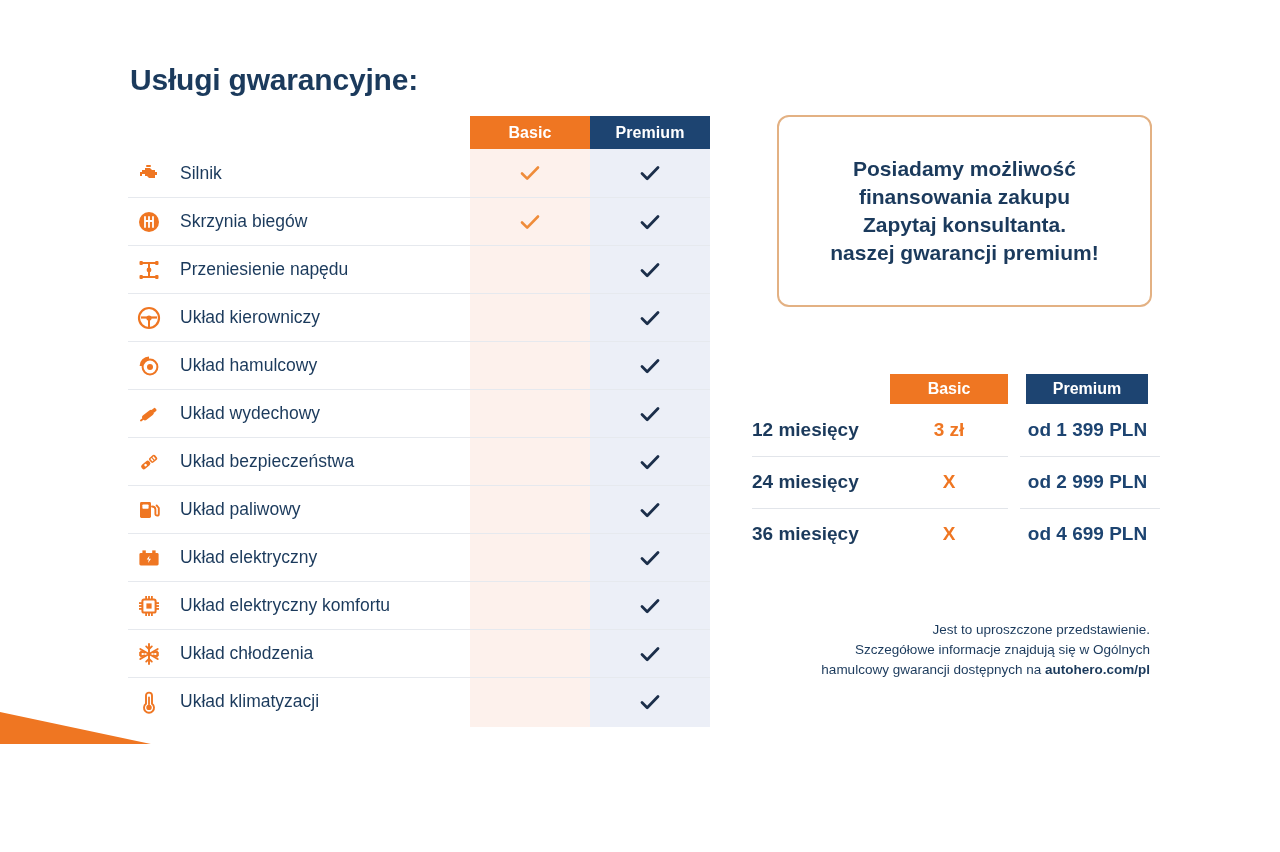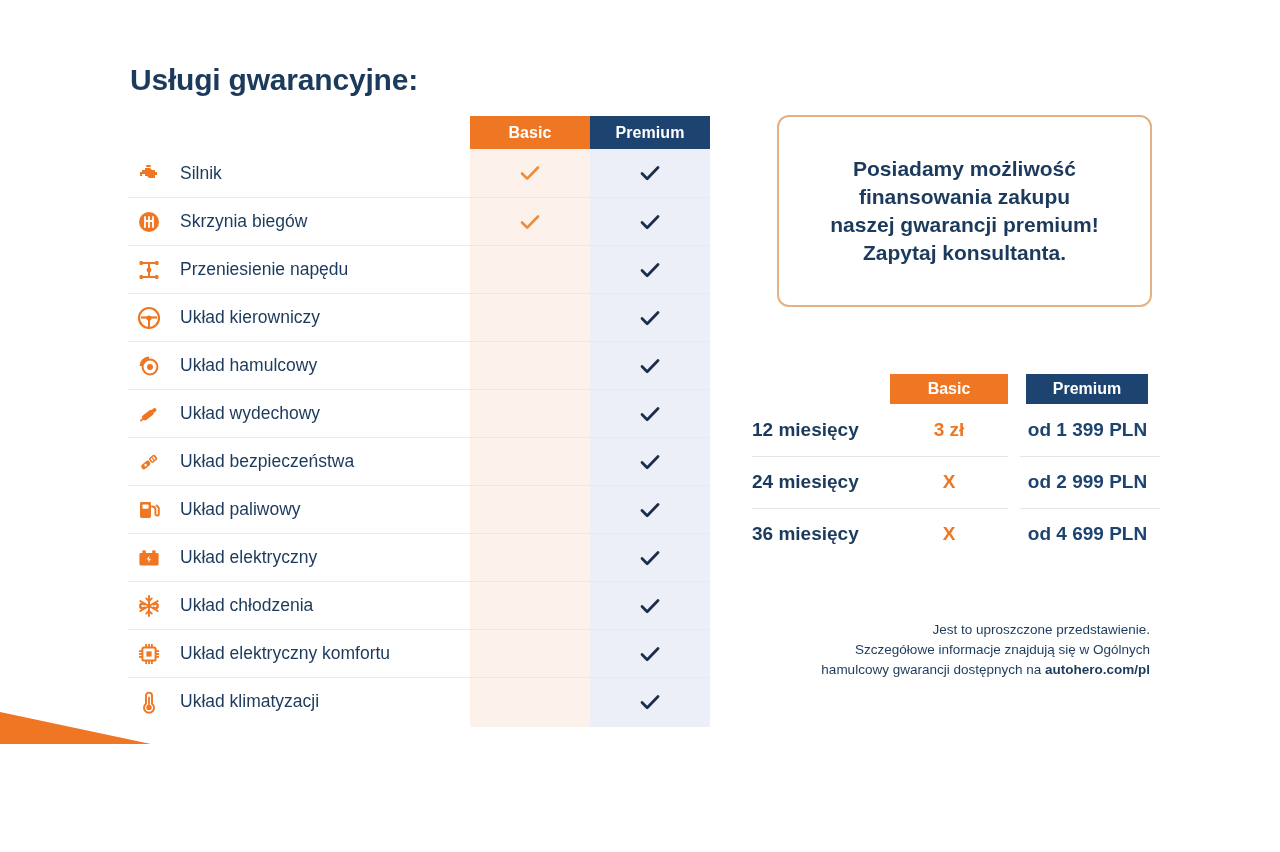--- a/index.html
+++ b/index.html
@@ -456,38 +456,20 @@
       <div class="crow">
         <span class="ico">
           <svg width="24" height="24" viewBox="0 0 24 24">
             <rect x="2.4" y="7" width="19.2" height="12.4" rx="1.4" fill="#ef7622"></rect>
             <rect x="5.4" y="4.4" width="3.4" height="2.6" fill="#ef7622"></rect>
             <rect x="15.2" y="4.4" width="3.4" height="2.6" fill="#ef7622"></rect>
             <path d="M12.6 9.6l-2.9 4h2.1l-0.8 3.4 3-4.2h-2.1z" fill="#ffffff"></path>
           </svg>
         </span>
         <span class="lbl">Układ elektryczny</span>
-        <span class="mark basic"></span>
-        <span class="mark premium">
-          <svg class="tick" width="24" height="24" viewBox="0 0 24 24" fill="none" stroke="#1b2e4a" stroke-width="2.8" stroke-linecap="round" stroke-linejoin="round">
-              <path d="M4 12.5l5.2 5.2L20 6.5"></path>
-            </svg>
-        </span>
-      </div>
-
-      <div class="crow">
-        <span class="ico">
-          <svg width="24" height="24" viewBox="0 0 24 24" stroke="#ef7622" stroke-width="1.9" stroke-linecap="round" fill="none">
-            <path d="M12 2v20M3.3 7l17.4 10M3.3 17L20.7 7"></path>
-            <path d="M9.2 4.4L12 7.1l2.8-2.7M9.2 19.6L12 16.9l2.8 2.7"></path>
-            <path d="M3.1 10.7l1 3.7 3.6-1M20.9 13.3l-1-3.7-3.6 1"></path>
-            <path d="M3.1 13.3l1-3.7 3.6 1M20.9 10.7l-1 3.7-3.6-1"></path>
-          </svg>
-        </span>
-        <span class="lbl">Układ chłodzenia</span>
         <span class="mark basic"></span>
         <span class="mark premium">
           <svg class="tick" width="24" height="24" viewBox="0 0 24 24" fill="none" stroke="#1b2e4a" stroke-width="2.8" stroke-linecap="round" stroke-linejoin="round">
               <path d="M4 12.5l5.2 5.2L20 6.5"></path>
             </svg>
         </span>
       </div>
 
       <div class="crow">
         <span class="ico">
@@ -514,20 +496,38 @@
         <span class="mark basic"></span>
         <span class="mark premium">
           <svg class="tick" width="24" height="24" viewBox="0 0 24 24" fill="none" stroke="#1b2e4a" stroke-width="2.8" stroke-linecap="round" stroke-linejoin="round">
               <path d="M4 12.5l5.2 5.2L20 6.5"></path>
             </svg>
         </span>
       </div>
 
       <div class="crow">
         <span class="ico">
+          <svg width="24" height="24" viewBox="0 0 24 24" stroke="#ef7622" stroke-width="1.9" stroke-linecap="round" fill="none">
+            <path d="M12 2v20M3.3 7l17.4 10M3.3 17L20.7 7"></path>
+            <path d="M9.2 4.4L12 7.1l2.8-2.7M9.2 19.6L12 16.9l2.8 2.7"></path>
+            <path d="M3.1 10.7l1 3.7 3.6-1M20.9 13.3l-1-3.7-3.6 1"></path>
+            <path d="M3.1 13.3l1-3.7 3.6 1M20.9 10.7l-1 3.7-3.6-1"></path>
+          </svg>
+        </span>
+        <span class="lbl">Układ chłodzenia</span>
+        <span class="mark basic"></span>
+        <span class="mark premium">
+          <svg class="tick" width="24" height="24" viewBox="0 0 24 24" fill="none" stroke="#1b2e4a" stroke-width="2.8" stroke-linecap="round" stroke-linejoin="round">
+              <path d="M4 12.5l5.2 5.2L20 6.5"></path>
+            </svg>
+        </span>
+      </div>
+
+      <div class="crow">
+        <span class="ico">
           <svg width="24" height="24" viewBox="0 0 24 24">
             <path d="M12 2.6a3 3 0 0 1 3 3v8.1a5 5 0 1 1-6 0V5.6a3 3 0 0 1 3-3z" fill="none" stroke="#ef7622" stroke-width="1.9"></path>
             <circle cx="12" cy="17.4" r="2.7" fill="#ef7622"></circle>
             <rect x="11.1" y="6.6" width="1.8" height="8.6" rx="0.9" fill="#ef7622"></rect>
           </svg>
         </span>
         <span class="lbl">Układ klimatyzacji</span>
         <span class="mark basic"></span>
         <span class="mark premium">
           <svg class="tick" width="24" height="24" viewBox="0 0 24 24" fill="none" stroke="#1b2e4a" stroke-width="2.8" stroke-linecap="round" stroke-linejoin="round">
@@ -536,22 +536,22 @@
         </span>
       </div>
 
     </div>
   </div>
 
   <div class="promo">
     <div class="promo-text">
       <div>Posiadamy możliwość</div>
       <div>finansowania zakupu</div>
+      <div>Zapytaj konsultanta.</div>
       <div>naszej gwarancji premium!</div>
-      <div>Zapytaj konsultanta.</div>
     </div>
   </div>
 
   <div class="pricing">
     <div class="price-head">
       <div class="price-badge basic">Basic</div>
       <div class="price-badge premium">Premium</div>
     </div>
 
     <div class="price-row first">

